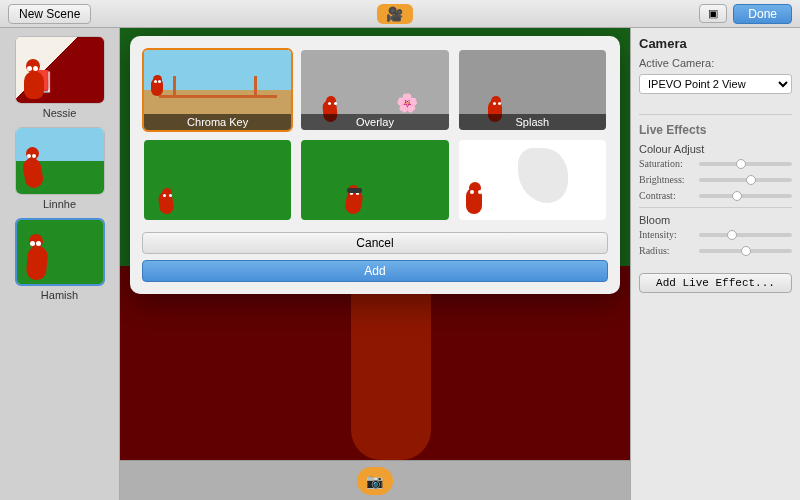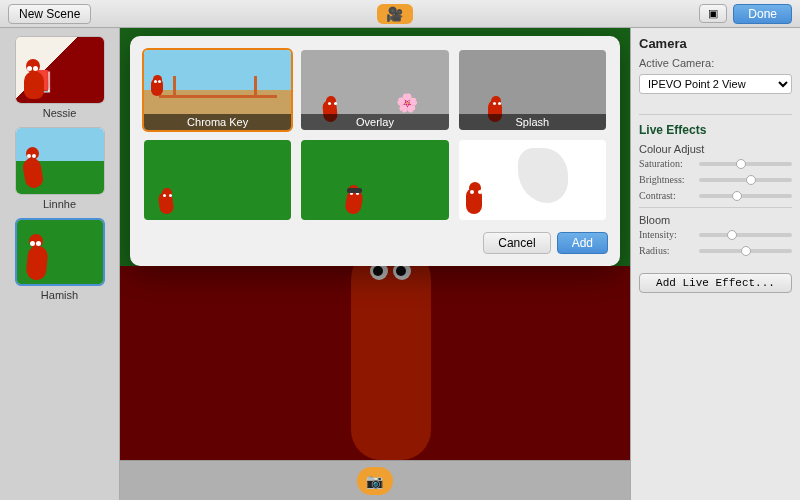--- a/index.html
+++ b/index.html
@@ -181,21 +181,21 @@
       font-size: 11px;
       padding: 2px 4px;
       border: 1px solid #bbb;
       border-radius: 3px;
       background: white;
       margin-bottom: 14px;
     }
     .section-header {
       font-size: 12px;
       font-weight: 600;
-      color: #14532d;
+      color: #737373;
       margin-top: 8px;
       margin-bottom: 4px;
     }
     .subsection-header {
       font-size: 11px;
       font-weight: 500;
       color: #444;
       margin-top: 6px;
       margin-bottom: 3px;
     }
@@ -301,20 +301,21 @@
       text-align: center;
       padding: 2px 0;
     }
 
     
     .modal-footer {
       display: flex;
       justify-content: flex-end;
       gap: 6px;
       margin-top: 4px;
+      flex-direction: column;
     }
     .modal-cancel-btn {
       background: linear-gradient(to bottom, #f5f5f5, #e0e0e0);
       border: 1px solid #bbb;
       border-radius: 4px;
       padding: 3px 14px;
       font-size: 12px;
       cursor: pointer;
     }
     .modal-add-btn {

